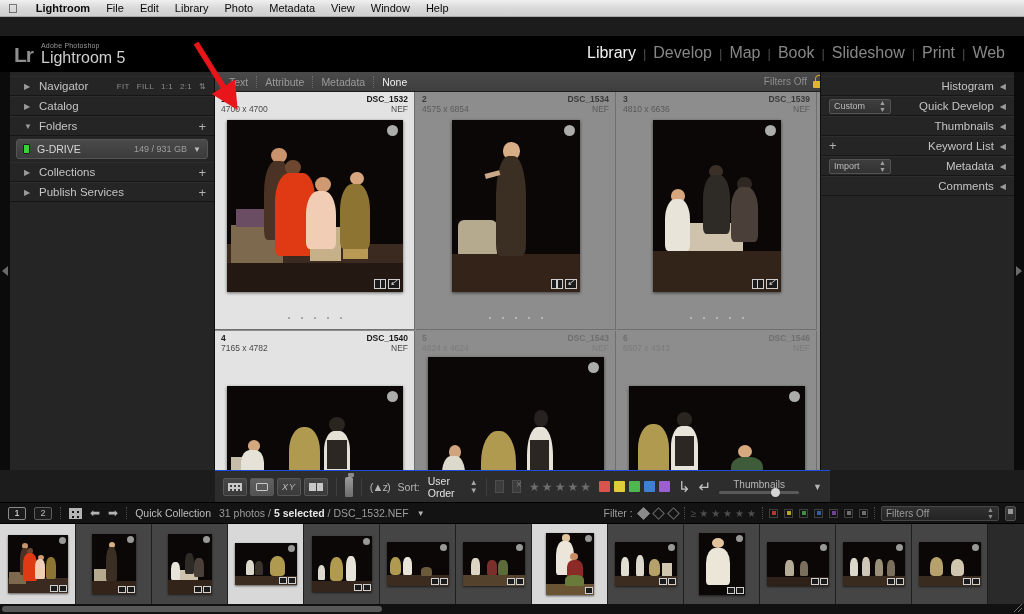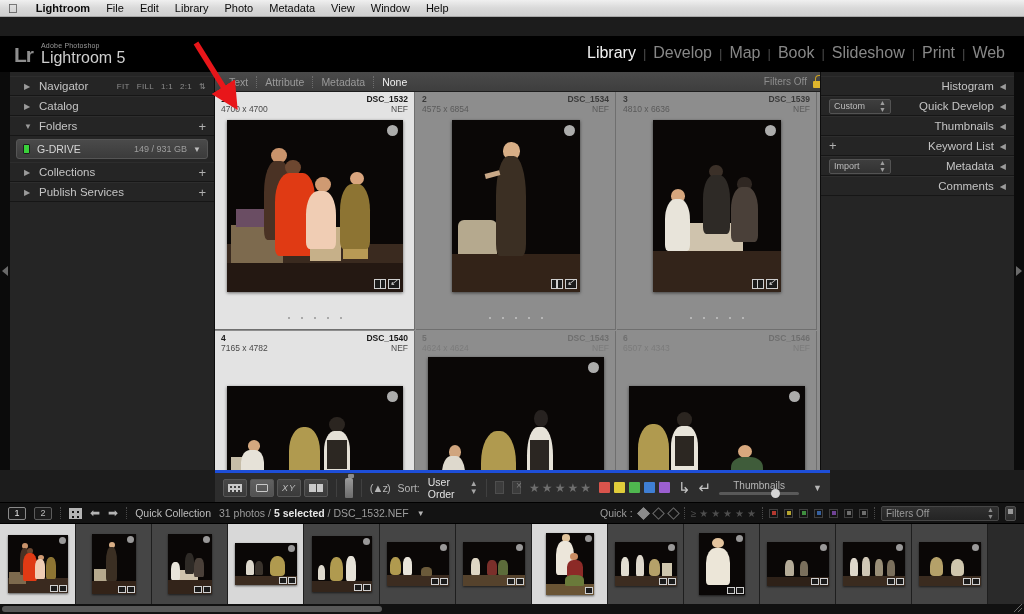--- a/index.html
+++ b/index.html
@@ -238,21 +238,21 @@
   }
   .tinysw {
     width: 11px; height: 15px; background: linear-gradient(180deg,#3a3a3a,#2c2c2c);
     border: 1px solid #4f4f4f; border-radius: 2px; position: relative;
   }
   .tinysw:after { content:""; position:absolute; left:2px; top:2px; width:5px; height:5px; background:#9a9a9a; }
 
   
   .toolbar {
     position: absolute; left: 215px; top: 470px; width: 615px; height: 32px;
-    background: #2d2d2d; border-top: 3px solid #1d4ed8;
+    background: #2d2d2d; border-top: 1px solid #1d4ed8;
     display: flex; align-items: center; padding: 0 8px; gap: 8px;
   }
   .viewbtns { display: flex; gap: 3px; }
   .vbtn {
     width: 24px; height: 18px; background: linear-gradient(180deg,#474747,#3a3a3a);
     border: 1px solid #575757; border-radius: 2px; position: relative;
   }
   .vbtn.on { background: linear-gradient(180deg,#616161,#525252); }
   .vb-grid {
     position:absolute; inset:4px 4px; 
@@ -784,21 +784,21 @@
     <span class="dotsep"></span>
     <span class="qcoll">Quick Collection</span>
     <span class="photocount">
       <span>31 photos /</span>
       <b>5 selected</b>
       <span>/ DSC_1532.NEF</span>
     </span>
     <span class="navarrow" style="font-size:8px">▼</span>
 
     <span class="fsright">
-      <span>Quick :</span>
+      <span>Filter :</span>
       <span class="flagdia fill"></span>
       <span class="flagdia"></span>
       <span class="flagdia"></span>
       <span class="dotsep"></span>
       <span class="fstars">
         <span>≥</span>
         <span>★</span>
         <span>★</span>
         <span>★</span>
         <span>★</span>

